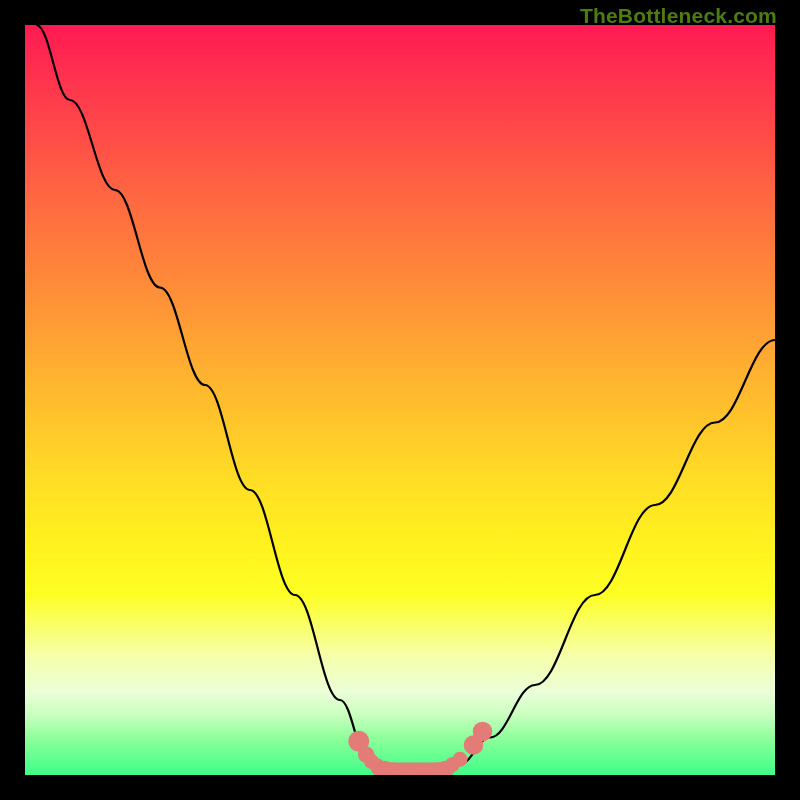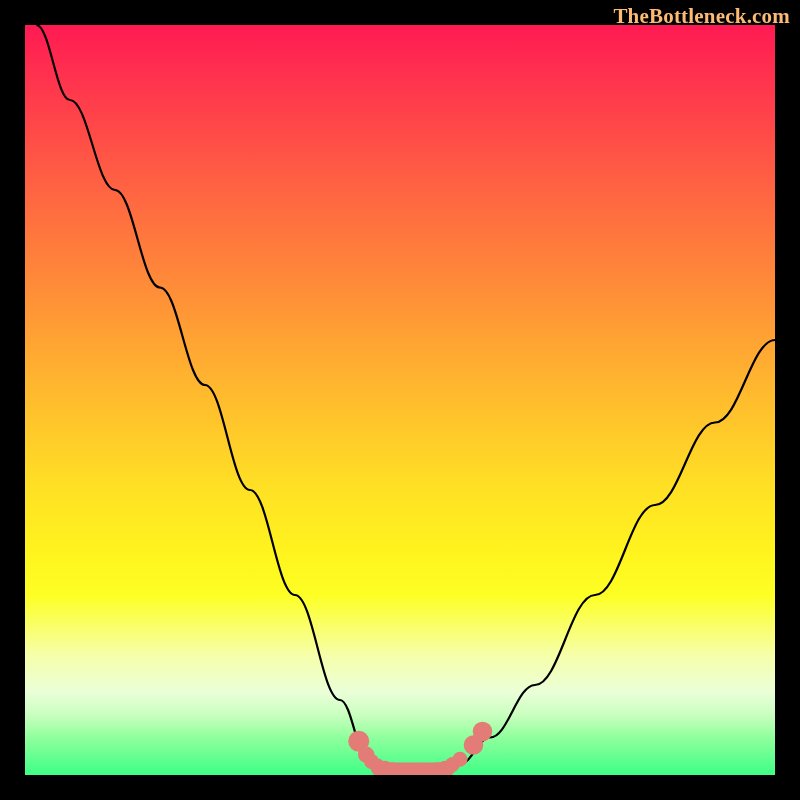--- a/index.html
+++ b/index.html
@@ -30,25 +30,25 @@
       #fdff24 76%,
       #f6ffa9 84%,
       #eaffd8 89%,
       #c9ffbf 92%,
       #8fff9c 95%,
       #3eff86 100%);
   }
   .watermark {
     position: absolute;
     top: 4px;
-    right: 10px;
-    font-family: Liberation Serif, serif;
+    right: 23px;
+    font-family: Liberation Sans, sans-serif;
     font-size: 21px;
     font-weight: 600;
-    color: #fdba74;
+    color: #4d7c0f;
     letter-spacing: 0.2px;
   }
   svg.curves {
     position: absolute;
     left: 25px;
     top: 25px;
     width: 750px;
     height: 750px;
   }
   .curve { fill: none; stroke: #000; stroke-width: 2.2; }

